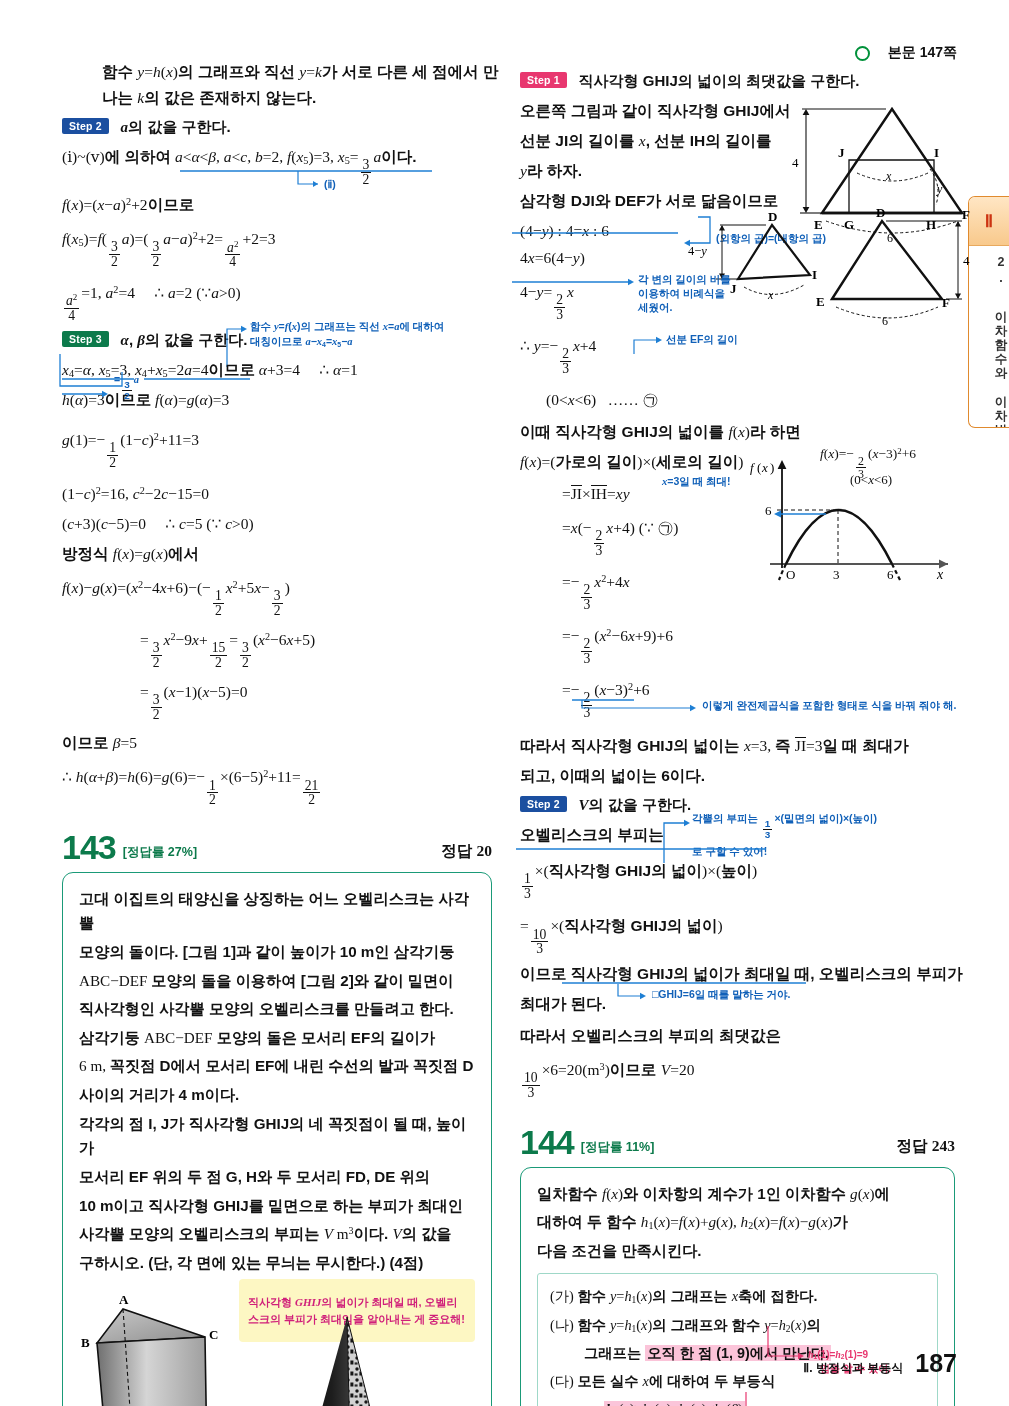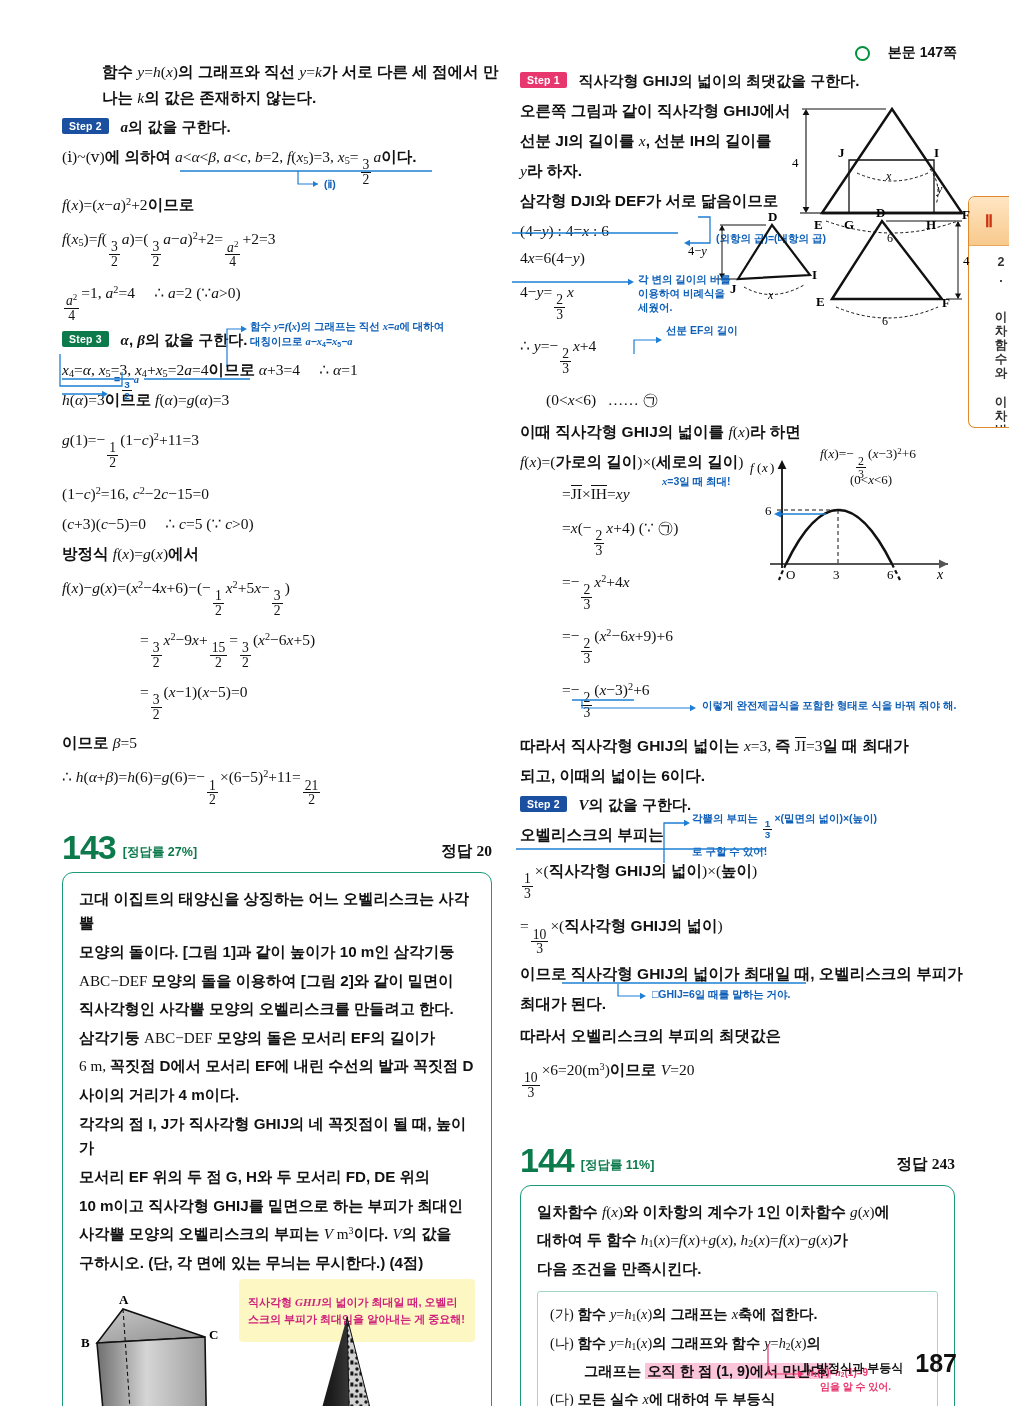--- a/index.html
+++ b/index.html
@@ -457,21 +457,21 @@
         <p class="line" style="margin-top:12px">
           ∴ <span class="mth">y</span>=−<span class="frac">
               <span class="num">2</span>
               <span class="den">3</span>
             </span><span class="mth">x</span>+4
         </p>
         <svg class="deco" style="left:112px;top:52px" width="52" height="26">
           <path d="M2 22 L2 8 L26 8" stroke="#1e7fd4" stroke-width="1.2" fill="none"></path>
           <path d="M30 8 l-6 -3.2 l0 6.4 z" fill="#1e7fd4"></path>
         </svg>
-        <span class="anno abs" style="left:146px;top:43px;white-space:nowrap">선분 EF의 길이</span>
+        <span class="anno abs" style="left:146px;top:52px;white-space:nowrap">선분 EF의 길이</span>
         <p class="line" style="margin-top:12px;padding-left:26px">
           (0&lt;<span class="mth">x</span>&lt;6)&nbsp;&nbsp; …… ㉠
         </p>
       </div>
 
       <p class="line" style="margin-top:8px">
         <span class="ko">이때 직사각형 GHIJ의 넓이를 </span><span class="mth">f</span>(<span class="mth">x</span>)<span class="ko">라 하면</span>
       </p>
 
       <div style="position:relative">
@@ -608,21 +608,21 @@
 
       <p class="line" style="margin-top:8px"><span class="ko">따라서 오벨리스크의 부피의 최댓값은</span></p>
       <p class="line" style="margin-top:10px">
         <span class="frac">
             <span class="num">10</span>
             <span class="den">3</span>
           </span>×6=20(m<sup>3</sup>)<span class="ko">이므로 </span><span class="mth">V</span>=20
       </p>
     </div>
 
-    <div class="qhead" style="margin-top:44px">
+    <div class="qhead" style="margin-top:26px">
       <span class="qnum">144</span>
       <span class="qrate">[정답률 11%]</span>
       <span class="qans">
         <span>정답</span>
         <span class="num">243</span>
       </span>
     </div>
 
     <div class="qbox">
       <p><span class="ko">일차함수 </span><span class="mth">f</span>(<span class="mth">x</span>)<span class="ko">와 이차항의 계수가 1인 이차함수 </span><span class="mth">g</span>(<span class="mth">x</span>)<span class="ko">에</span></p>

